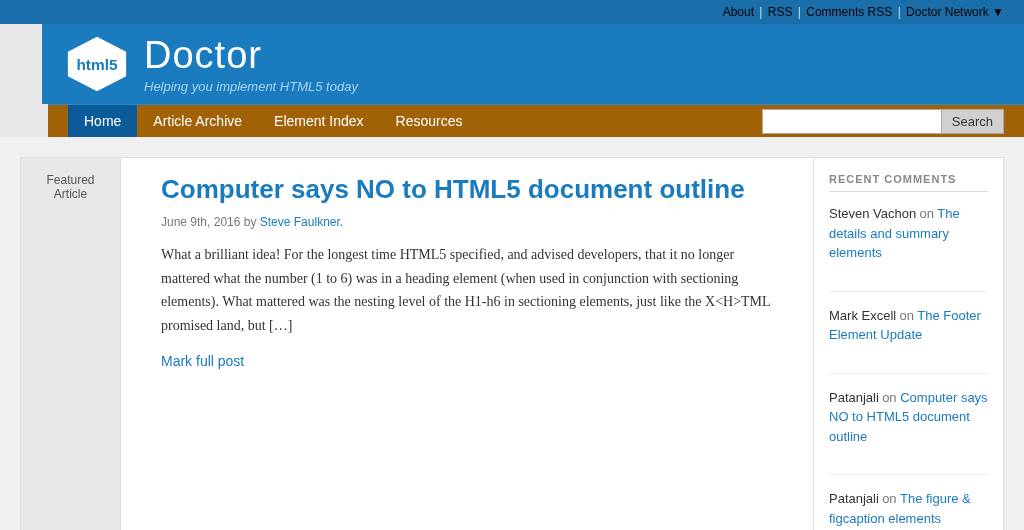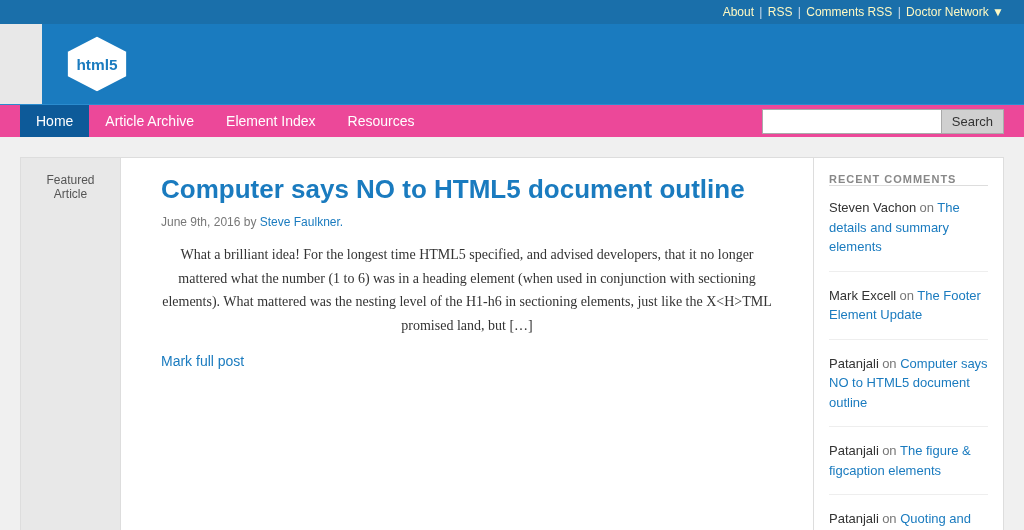--- a/index.html
+++ b/index.html
@@ -7,21 +7,21 @@
 
     
     #top-bar {
       background: #1a6faa;
       color: #cde;
       font-size: 12px;
       font-family: Arial, sans-serif;
       padding: 5px 20px;
       text-align: right;
     }
-    #top-bar a { color: #fef9c3; text-decoration: none; }
+    #top-bar a { color: #000000; text-decoration: none; }
     #top-bar span { margin: 0 2px; }
 
     
     #header {
       background: #1a7bbf;
       padding: 10px 20px 10px 20px;
       display: flex;
       align-items: center;
       margin-left: 42px;
     }
@@ -44,25 +44,26 @@
     #site-tagline {
       color: #aad4f0;
       font-size: 13px;
       font-family: Arial, sans-serif;
       font-style: italic;
       margin-top: 2px;
     }
 
     
     #nav {
-      background: #ec4899;
+      background: #a16207;
       border-top: 1px solid #2a8bce;
       padding: 0 20px;
       display: flex;
       align-items: center;
+      margin-left: 48px;
     }
     #nav-links {
       display: flex;
       flex: 1;
     }
     .nav-item {
       color: white;
       font-family: Arial, sans-serif;
       font-size: 14px;
       padding: 8px 16px;
@@ -143,21 +144,20 @@
       color: #777;
       margin-bottom: 14px;
     }
     #article-meta a { color: #1a7bbf; text-decoration: none; }
 
     #article-body {
       font-size: 14px;
       line-height: 1.7;
       color: #333;
       margin-bottom: 15px;
-      text-align: center;
     }
 
     #read-full-post {
       color: #1a7bbf;
       font-family: Arial, sans-serif;
       font-size: 14px;
       text-decoration: none;
       cursor: pointer;
     }
 
@@ -170,26 +170,27 @@
     }
 
     #sidebar-title {
       font-family: Arial, sans-serif;
       font-size: 11px;
       font-weight: bold;
       color: #888;
       letter-spacing: 1px;
       text-transform: uppercase;
       margin-bottom: 12px;
+      padding-bottom: 6px;
       border-bottom: 1px solid #ddd;
     }
 
     .comment-item {
       margin-bottom: 14px;
-      padding-bottom: 14px;
+      padding-bottom: 28px;
       border-bottom: 1px solid #eee;
       font-size: 13px;
       line-height: 1.5;
     }
     .comment-item:last-child { border-bottom: none; margin-bottom: 0; }
     .comment-author {
       color: #333;
       font-family: Arial, sans-serif;
     }
     .comment-on {
@@ -215,20 +216,24 @@
   <a>Doctor Network ▼</a>
 </div>
 
 <div id="header">
   <div id="logo-container">
     <svg id="logo-hex" viewBox="0 0 80 70" xmlns="http://www.w3.org/2000/svg">
 
       <polygon points="40,2 75,20 75,50 40,68 5,50 5,20" fill="white" stroke="#1a7bbf" stroke-width="2"></polygon>
       <text x="40" y="42" text-anchor="middle" font-size="18" font-weight="bold" font-family="Arial,sans-serif" fill="#1a7bbf">html5</text>
     </svg>
+    <div>
+      <div id="site-title">Doctor</div>
+      <div id="site-tagline">Helping you implement HTML5 today</div>
+    </div>
   </div>
 </div>
 
 <div id="nav">
   <div id="nav-links">
     <a class="nav-item active">Home</a>
     <a class="nav-item">Article Archive</a>
     <a class="nav-item">Element Index</a>
     <a class="nav-item">Resources</a>
   </div>

